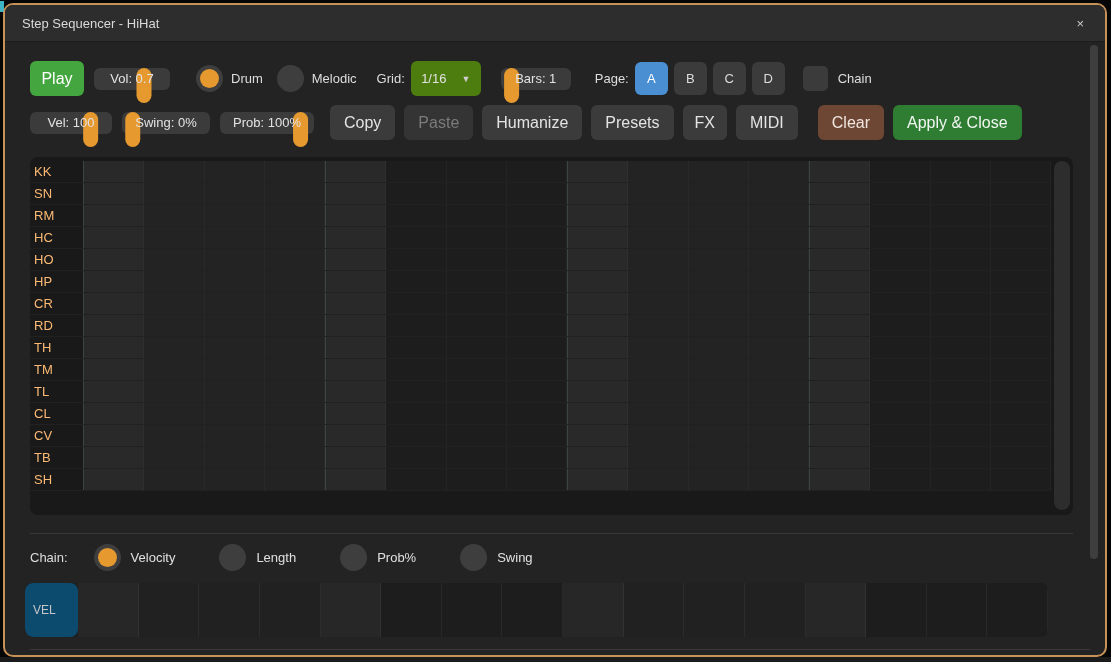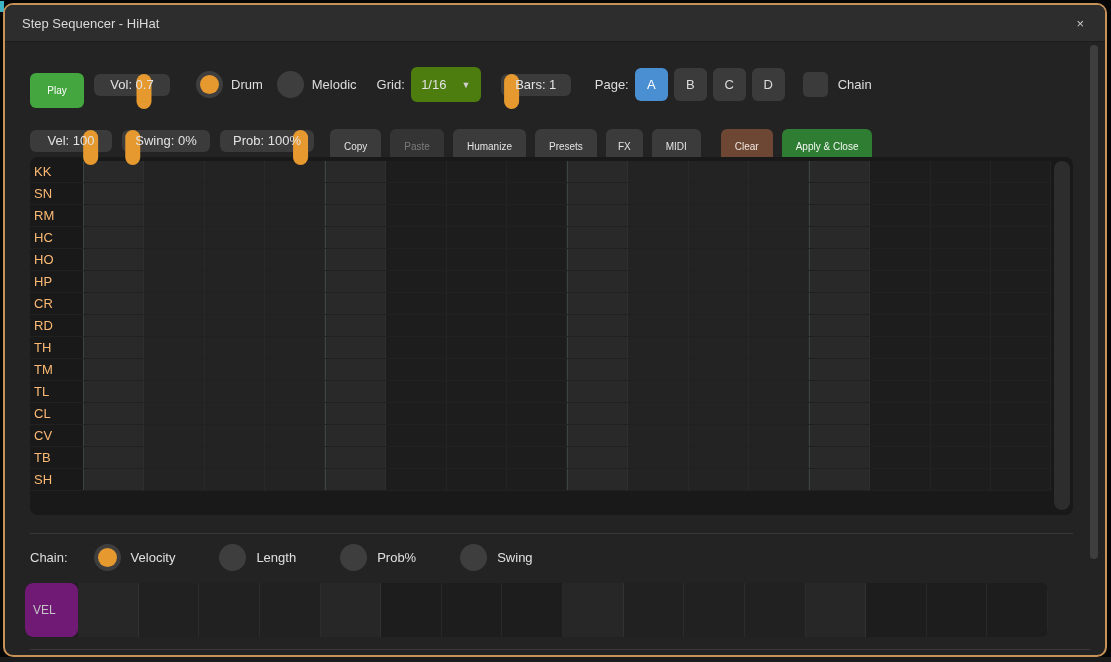--- a/index.html
+++ b/index.html
@@ -11,23 +11,23 @@
   .window{position:absolute;left:3px;top:3px;width:1104px;height:654px;box-sizing:border-box;
           background:#232323;border:2px solid #c69257;border-radius:10px;overflow:hidden;}
   .titlebar{height:36px;background:#2d2d2d;border-bottom:1px solid #1c1c1c;
             display:flex;align-items:center;justify-content:space-between;padding:0 17px;}
   .titlebar .title{font-size:13px;color:#d9d9d9;}
   .titlebar .close{font-size:13px;color:#c9c9c9;cursor:default;padding:2px 4px;}
 
   
   .toolbar{position:absolute;left:25px;display:flex;align-items:center;}
   .tb1{top:56px;}
-  .tb2{top:112px;}
+  .tb2{top:100px;}
   .btn{height:35px;background:#3b3b3b;border:none;border-radius:6px;color:#e3e3e3;
-       font-size:10px;padding:0 14px;font-family:inherit;display:flex;align-items:center;justify-content:center;box-sizing:border-box;margin-top:12px;}
+       font-size:16px;padding:0 14px;font-family:inherit;display:flex;align-items:center;justify-content:center;box-sizing:border-box;}
   .btn.play{background:#44a63e;color:#fff;width:54px;}
   .btn.disabled{background:#343434;color:#7b7b7b;}
   .btn.clear{background:#6d4734;color:#f0e6e0;}
   .btn.apply{background:#2f7d33;color:#f2f7f2;}
   .btn.fx{padding:0 12px;}
   .lbl{font-size:13px;color:#dedede;}
 
   .slider{position:relative;height:22px;background:#3b3b3b;border-radius:6px;
           display:flex;align-items:center;justify-content:center;color:#e3e3e3;font-size:13px;box-sizing:border-box;}
   .slider .txt{position:relative;z-index:2;}
@@ -62,21 +62,21 @@
 
   
   .edit-row{position:absolute;left:25px;top:538px;height:28px;display:flex;align-items:center;}
   .edit-row .lbl{margin-right:26px;}
   .edit-opt{display:flex;align-items:center;margin-right:44px;}
   .edit-opt .olbl{margin-left:10px;font-size:13px;color:#e0e0e0;}
 
   
   .vel-wrap{position:absolute;left:20px;top:578px;width:1023px;height:54px;background:#1e1e1e;
             border-radius:8px;display:flex;overflow:hidden;}
-  .vel-label{width:53px;flex:0 0 53px;background:#701a75;color:#c6c6c6;font-size:12px;
+  .vel-label{width:53px;flex:0 0 53px;background:#0c4a6e;color:#c6c6c6;font-size:12px;
              display:flex;align-items:center;padding-left:8px;box-sizing:border-box;border-radius:8px;}
   .vel-cell{flex:1;box-sizing:border-box;border-right:1px solid rgba(255,255,255,0.05);}
   .vel-cell.beat{background:#272727;}
   .vel-cell.ga{background:#212121;}
   .vel-cell.gb{background:#1d1d1d;}
 
   .hline{position:absolute;left:25px;top:644px;width:1060px;height:1px;background:#3a3a3a;}
   .win-scroll{position:absolute;right:7px;top:40px;width:8px;height:514px;background:#3e3e3e;border-radius:4px;}
 
   .ml6{margin-left:6px;}.ml8{margin-left:8px;}.ml10{margin-left:10px;}.ml14{margin-left:14px;}

